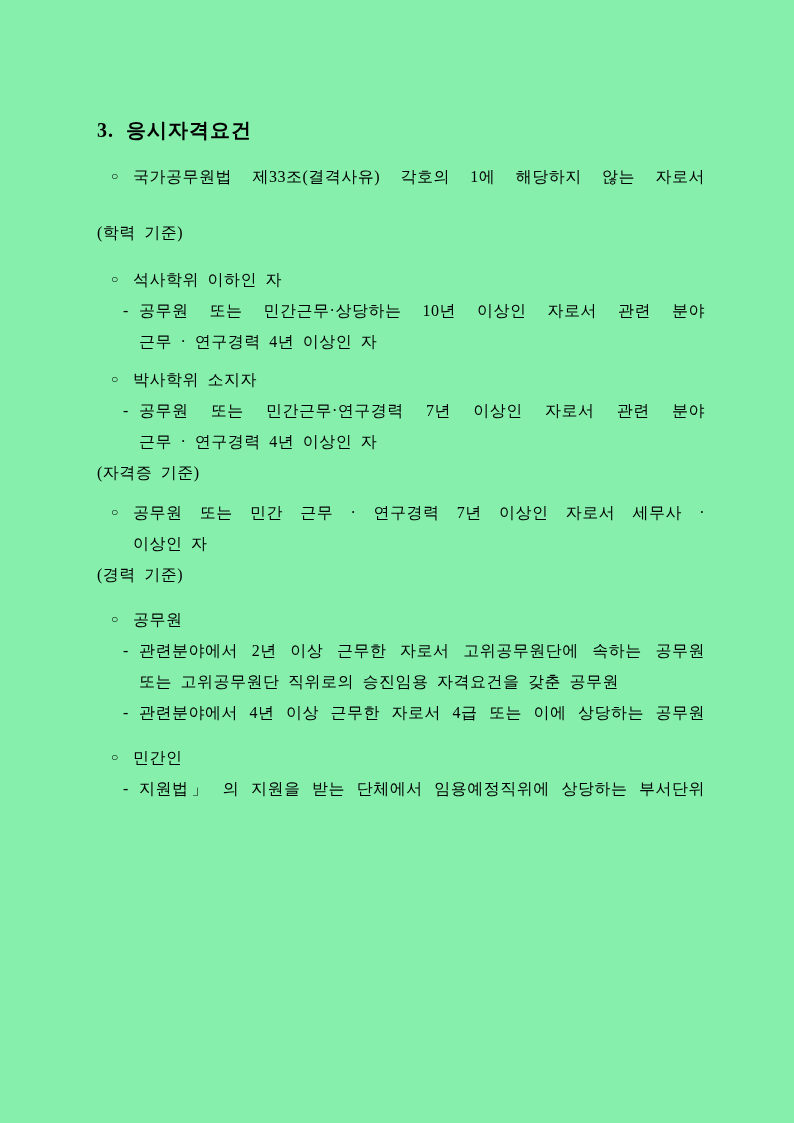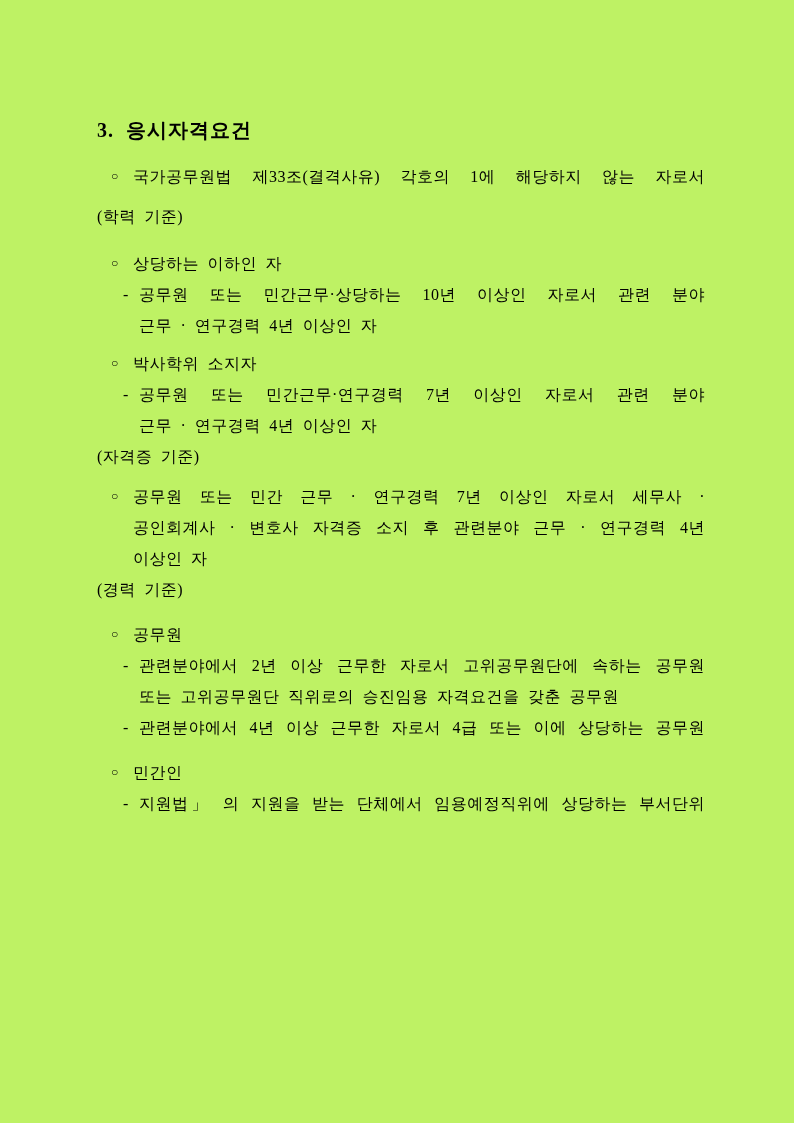--- a/index.html
+++ b/index.html
@@ -4,21 +4,21 @@
 <style>
   html, body {
     margin: 0;
     padding: 0;
     background: #ffffff;
   }
   .page {
     position: relative;
     width: 794px;
     height: 1123px;
-    background: #bef264;
+    background: #86efac;
     color: #000000;
     font-family: "Liberation Serif", "DejaVu Serif", serif;
     overflow: hidden;
   }
   .content {
     position: absolute;
     left: 97px;
     top: 118px;
     width: 608px; 
   }
@@ -58,21 +58,21 @@
     line-height: 31px;
   }
   .text { flex: 1 1 auto; min-width: 0; }
   .line { line-height: 31px; }
   .line.fill {
     text-align: justify;
     text-align-last: justify;
   }
   
   .m-intro    { margin-top: 19px; }
-  .m-head1    { margin-top: 9px; }
+  .m-head1    { margin-top: 25px; }
   .m-item-a   { margin-top: 16px; }
   .m-item-b   { margin-top: 7px;  }
   .m-head2    { }
   .m-cert     { margin-top: 9px;  }
   .m-head3    { }
   .m-item-c   { margin-top: 14px; }
   .m-item-d   { margin-top: 14px; }
 </style>
 </head>
 <body>
@@ -87,21 +87,21 @@
       <div class="text">
         <div class="line fill">국가공무원법 제33조(결격사유) 각호의 1에 해당하지 않는 자로서</div>
       </div>
     </div>
 
     <div class="heading m-head1">(학력 기준)</div>
 
     <div class="row l1 m-item-a">
       <span class="bullet">○</span>
       <div class="text">
-        <div class="line">상당하는 이하인 자</div>
+        <div class="line">석사학위 이하인 자</div>
       </div>
     </div>
     <div class="row l2">
       <span class="dash">-</span>
       <div class="text">
         <div class="line fill">공무원 또는 민간근무·상당하는 10년 이상인 자로서 관련 분야</div>
         <div class="line">근무 · 연구경력 4년 이상인 자</div>
       </div>
     </div>
 
@@ -118,21 +118,20 @@
         <div class="line">근무 · 연구경력 4년 이상인 자</div>
       </div>
     </div>
 
     <div class="heading m-head2">(자격증 기준)</div>
 
     <div class="row l1 m-cert">
       <span class="bullet">○</span>
       <div class="text">
         <div class="line fill">공무원 또는 민간 근무 · 연구경력 7년 이상인 자로서 세무사 ·</div>
-        <div class="line fill">공인회계사 · 변호사 자격증 소지 후 관련분야 근무 · 연구경력 4년</div>
         <div class="line">이상인 자</div>
       </div>
     </div>
 
     <div class="heading m-head3">(경력 기준)</div>
 
     <div class="row l1 m-item-c">
       <span class="bullet">○</span>
       <div class="text">
         <div class="line">공무원</div>

